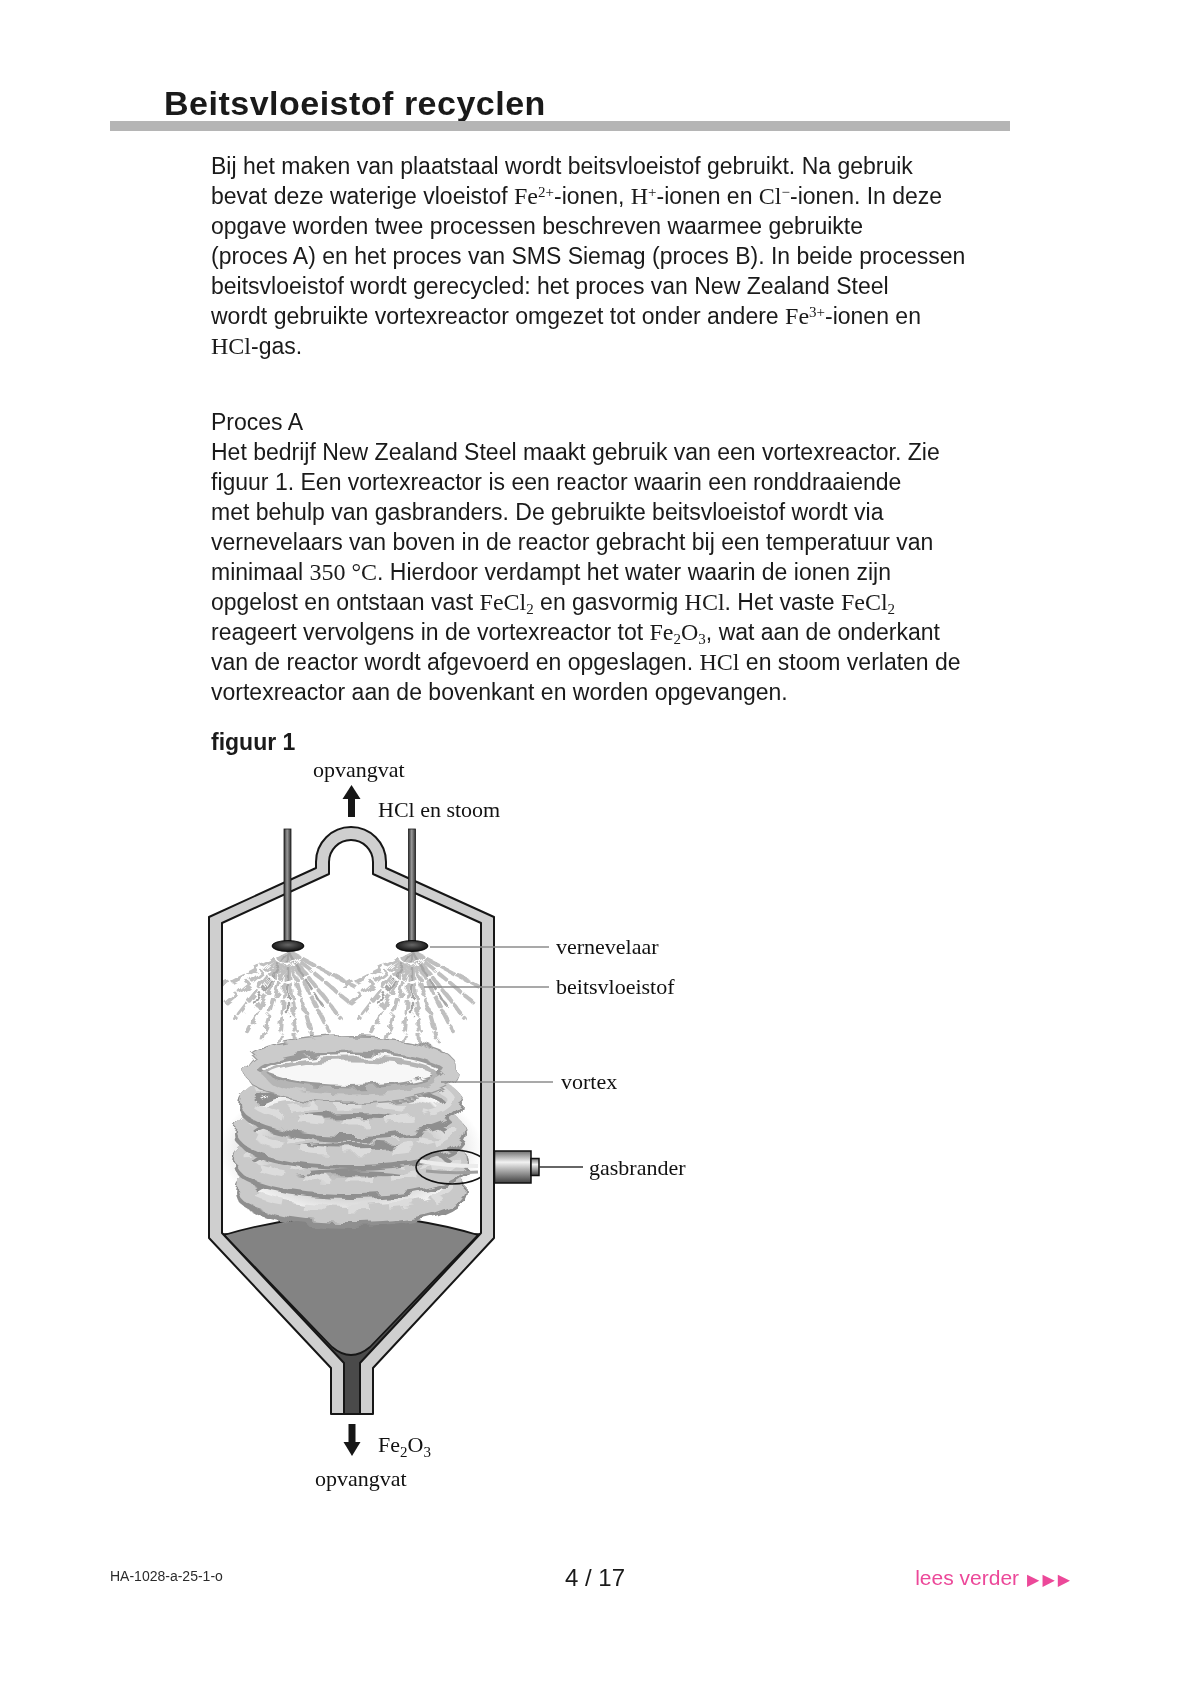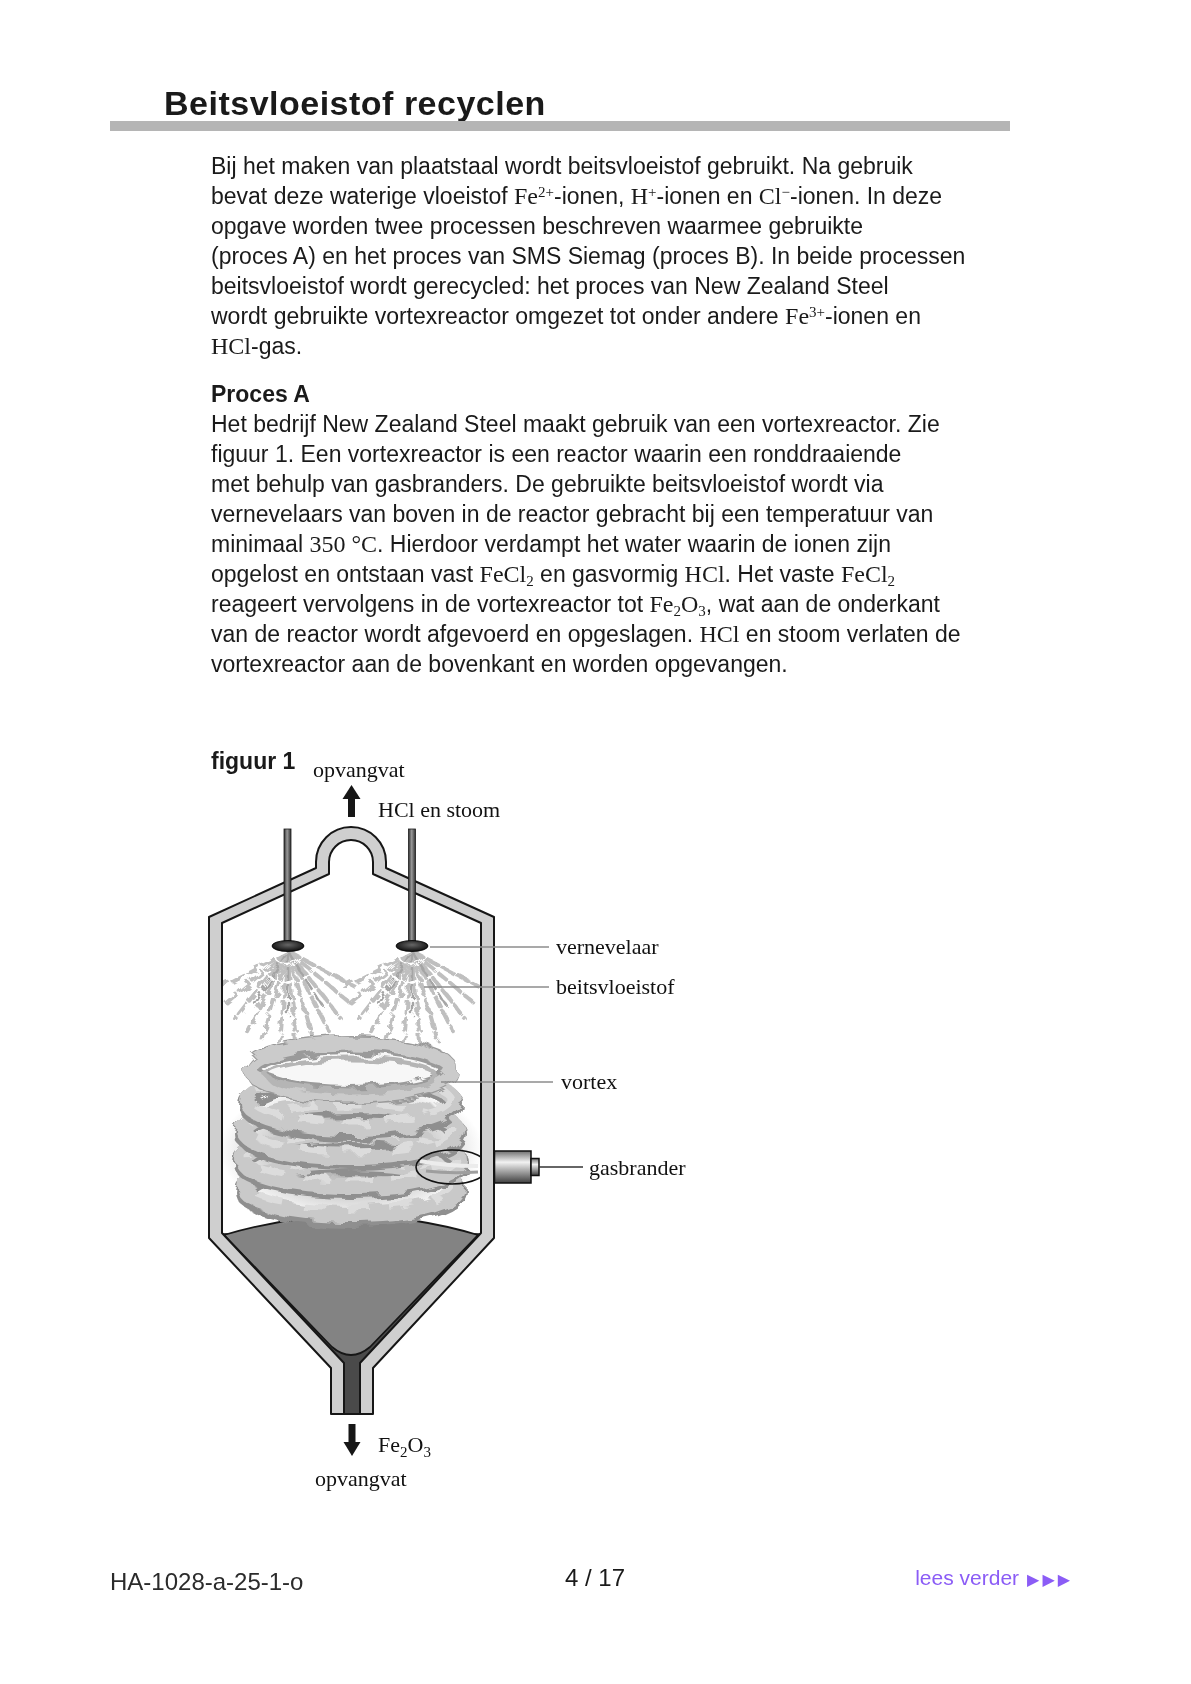--- a/index.html
+++ b/index.html
@@ -8,30 +8,30 @@
   .abs{position:absolute;}
   .page-title{left:164px;top:84px;font-size:34px;font-weight:bold;letter-spacing:.5px;}
   .title-bar{left:110px;top:121px;width:900px;height:10px;background:var(--bar,#b5b5b5);}
   .bodytext{left:211px;font-size:23px;line-height:30px;white-space:nowrap;}
   .intro{top:151px;}
   .proces{top:379px;}
   .tline{height:30px;}
   .serif{font-family:"Liberation Serif",serif;font-size:24px;}
   sup.serif{font-size:15px;vertical-align:7px;line-height:0;}
   sub.serif{font-size:15px;vertical-align:-4px;line-height:0;}
-  .heading{font-weight:bold;}
-  .fig-caption{left:211px;top:727px;font-size:23px;font-weight:bold;line-height:30px;margin-top:19px;}
+  .heading{font-weight:normal;margin-top:28px;}
+  .fig-caption{left:211px;top:727px;font-size:23px;font-weight:bold;line-height:30px;}
   .figure-svg{left:170px;top:740px;}
   .svg-label{font-family:"Liberation Serif",serif;font-size:22px;fill:#111;}
   .wall{fill:var(--wall,#cfcfcf);}
   .heap{fill:var(--heap,#838383);}
   .cone-dark{fill:var(--cone,#4a4a4a);}
-  .footer-left{left:110px;top:1568px;font-size:24px;color:#2b2b2b;}
+  .footer-left{left:110px;top:1568px;font-size:14px;color:#2b2b2b;}
   .footer-center{left:450px;top:1564px;width:290px;text-align:center;font-size:24px;}
-  .footer-right{left:792px;top:1566px;width:281px;text-align:right;font-size:21px;color:#8b5cf6;}
+  .footer-right{left:792px;top:1566px;width:281px;text-align:right;font-size:21px;color:#ec4899;}
   .footer-right .arrows{font-size:16px;letter-spacing:3px;margin-left:8px;}
 </style>
 </head>
 <body>
 
 <div class="abs page-title">Beitsvloeistof recyclen</div>
 <div class="abs title-bar"></div>
 
 <div class="abs bodytext intro">
     <div class="tline"><span>Bij het maken van plaatstaal wordt beitsvloeistof gebruikt. Na gebruik</span></div>

